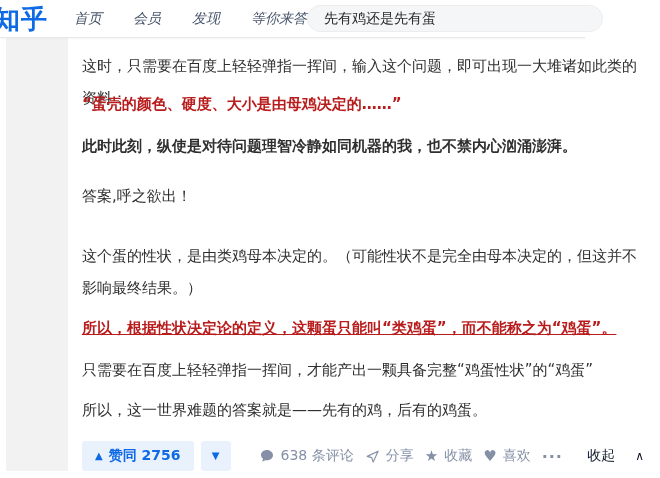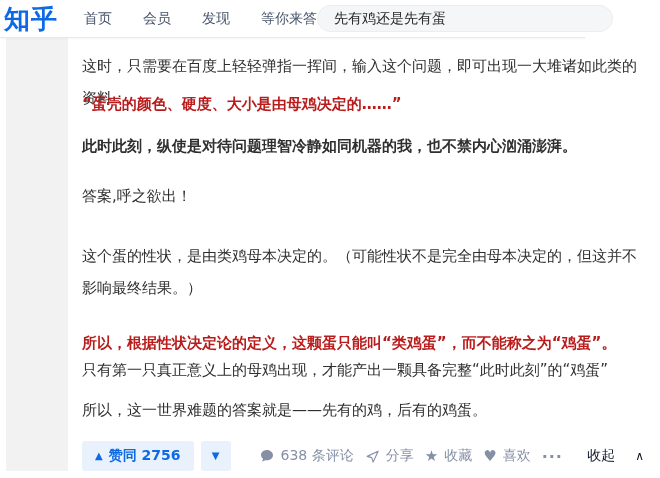--- a/index.html
+++ b/index.html
@@ -9,28 +9,28 @@
     background: #fff;
     overflow: hidden;
   }
   .page { position: relative; width: 660px; height: 478px; background: #fff; overflow: hidden; }
 
   
   .header {
     position: absolute; left: 0; top: 0; width: 585px; height: 38px;
     background: #fff; border-bottom: 1px solid #e9e9e9;
     box-shadow: 0 1px 2px rgba(0,0,0,.04);
-    display: flex; align-items: center; z-index: 5;
+    display: flex; align-items: center; z-index: 5; justify-content: flex-end;
   }
   .logo {
     font-size: 26px; font-weight: 700; color: #0d6ae4;
     margin-left: 4px; letter-spacing: 1px; line-height: 38px; cursor: pointer;
     flex: none;
   }
-  .nav { display: flex; align-items: center; margin-left: 26px; gap: 31px; flex: none; }
+  .nav { display: flex; align-items: center; margin-left: 26px; gap: 31px; flex: none; font-style: italic; }
   .nav-item { font-size: 14px; color: #46536a; cursor: pointer; white-space: nowrap; }
   .search-input {
     margin-left: auto; margin-right: -18px; flex: none;
     width: 296px; height: 27px;
     background: #f5f6f7; border: 1px solid #ededee; border-radius: 14px;
     padding: 0 16px; font-size: 14px; color: #2a2a2a;
     font-family: "DejaVu Sans", "Liberation Sans", sans-serif;
     outline: none;
   }
 
@@ -45,21 +45,21 @@
   .para {
     position: absolute; left: 12px; right: 14px;
     font-size: 15px; line-height: 32px; color: #2f2f2f;
   }
   .para.bold { font-weight: 700; color: #b91c1c; }
   .p0 { top: 12px; }
   .p1 { top: 50px; }
   .p2 { top: 92px; font-weight: bold; }
   .p3 { top: 142px; }
   .p4 { top: 202px; }
-  .p5 { top: 289px; }
+  .p5 { top: 274px; text-decoration: underline; }
   .p6 { top: 316px; }
   .p7 { top: 356px; }
 
   
   .action-bar {
     position: absolute; left: 12px; right: 16px; top: 402px; height: 32px;
     display: flex; align-items: center;
   }
   .vote-group { display: flex; align-items: center; gap: 7px; flex: none; }
   .vote-btn {
@@ -104,21 +104,21 @@
 
   <div class="gutter"></div>
 
   <div class="content">
     <p class="para p0">这时，只需要在百度上轻轻弹指一挥间，输入这个问题，即可出现一大堆诸如此类的资料：</p>
     <p class="para p1 bold">“蛋壳的颜色、硬度、大小是由母鸡决定的……”</p>
     <p class="para p2">此时此刻，纵使是对待问题理智冷静如同机器的我，也不禁内心汹涌澎湃。</p>
     <p class="para p3">答案,呼之欲出！</p>
     <p class="para p4">这个蛋的性状，是由类鸡母本决定的。（可能性状不是完全由母本决定的，但这并不影响最终结果。）</p>
     <p class="para p5 bold">所以，根据性状决定论的定义，这颗蛋只能叫“类鸡蛋”，而不能称之为“鸡蛋”。</p>
-    <p class="para p6">只有第一只真正意义上的母鸡出现，才能产出一颗具备完整“此时此刻”的“鸡蛋”</p>
+    <p class="para p6">只需要在百度上轻轻弹指一挥间，才能产出一颗具备完整“鸡蛋性状”的“鸡蛋”</p>
     <p class="para p7">所以，这一世界难题的答案就是——先有的鸡，后有的鸡蛋。</p>
 
     <div class="action-bar">
       <div class="vote-group">
         <button class="vote-btn">
           <span class="tri">▲</span>
           <span>赞同 2756</span>
         </button>
         <button class="vote-btn down">
           <span class="tri">▼</span>

